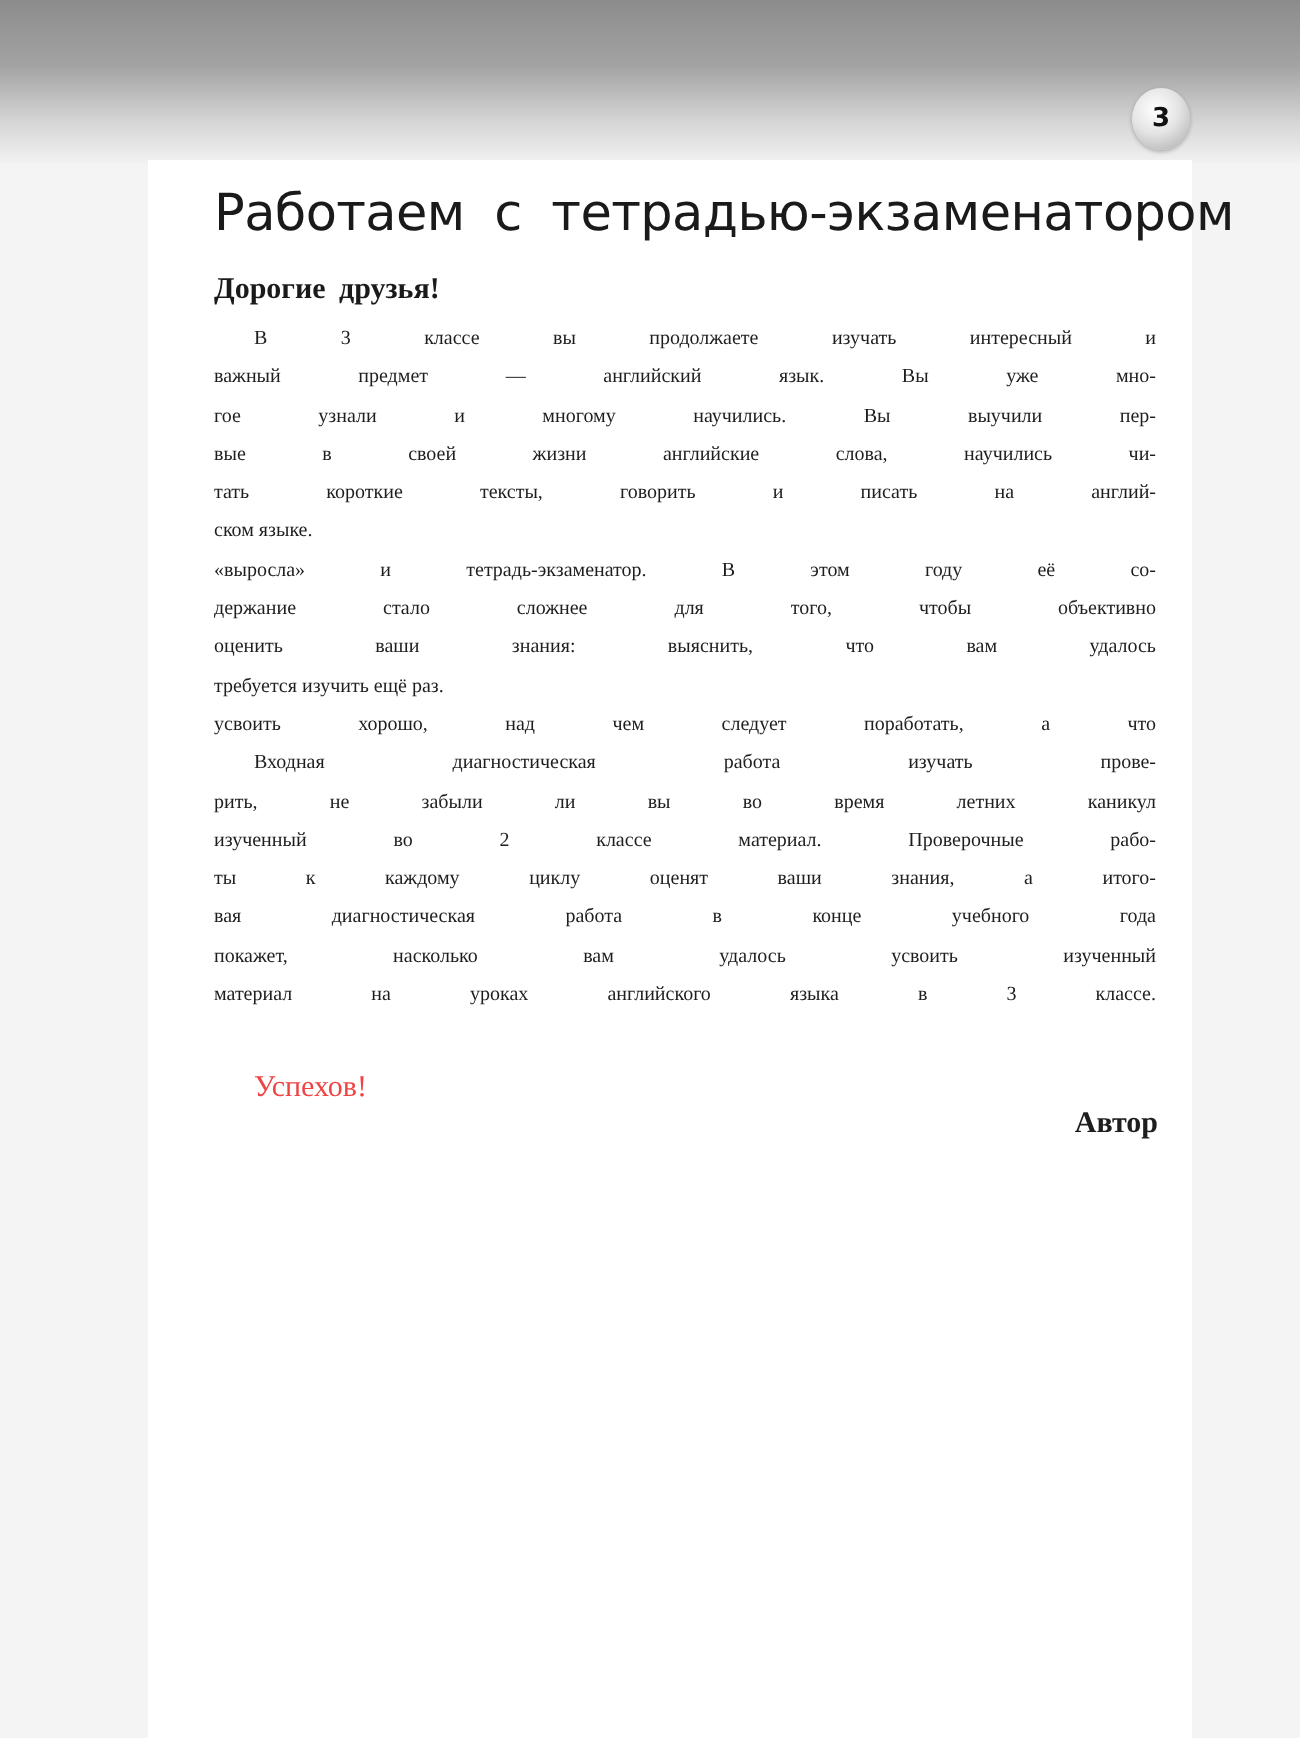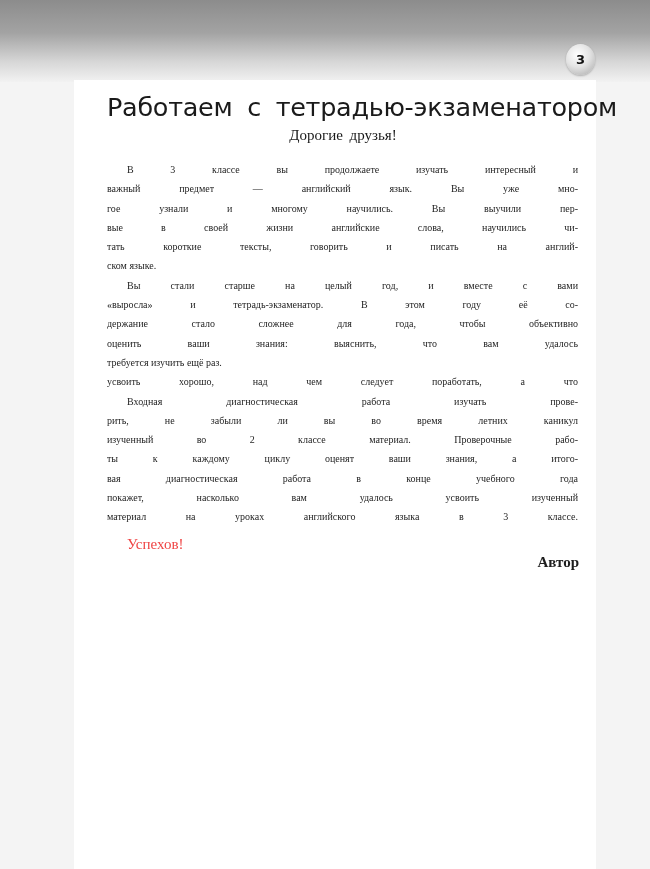--- a/index.html
+++ b/index.html
@@ -52,24 +52,24 @@
     font-family: "DejaVu Sans", sans-serif;
     font-weight: normal;
     font-size: 25.5px;
     color: #1a1a1a;
     letter-spacing: -0.3px;
     word-spacing: 7px;
     white-space: nowrap;
   }
   .greeting {
     position: absolute;
-    left: 33px; top: 47px;
+    left: 33px; top: 57px;
     width: 472px;
-    text-align: center;
-    font-weight: normal;
+    text-align: left;
+    font-weight: bold;
     font-size: 15px;
     color: #1a1a1a;
     word-spacing: 3px;
   }
   .body-text {
     position: absolute;
     left: 33px; top: 80px;
     width: 471px;
     font-size: 10px;
     line-height: 19.3px;
@@ -119,23 +119,22 @@
 
   <div class="body-text">
 
     <span class="line indent">В 3 классе вы продолжаете изучать интересный и</span>
     <span class="line">важный предмет — английский язык. Вы уже мно-</span>
     <span class="line">гое узнали и многому научились. Вы выучили пер-</span>
     <span class="line">вые в своей жизни английские слова, научились чи-</span>
     <span class="line">тать короткие тексты, говорить и писать на англий-</span>
     <span class="line last">ском языке.</span>
 
-    <span class="line indent">Вы стали старше на целый год, и вместе с вами</span>
     <span class="line">«выросла» и тетрадь-экзаменатор. В этом году её со-</span>
-    <span class="line">держание стало сложнее для года, чтобы объективно</span>
+    <span class="line">держание стало сложнее для того, чтобы объективно</span>
     <span class="line">оценить ваши знания: выяснить, что вам удалось</span>
     <span class="line last">требуется изучить ещё раз.</span>
     <span class="line">усвоить хорошо, над чем следует поработать, а что</span>
 
     <span class="line indent">Входная диагностическая работа изучать прове-</span>
     <span class="line">рить, не забыли ли вы во время летних каникул</span>
     <span class="line">изученный во 2 классе материал. Проверочные рабо-</span>
     <span class="line">ты к каждому циклу оценят ваши знания, а итого-</span>
     <span class="line">вая диагностическая работа в конце учебного года</span>
     <span class="line">покажет, насколько вам удалось усвоить изученный</span>

